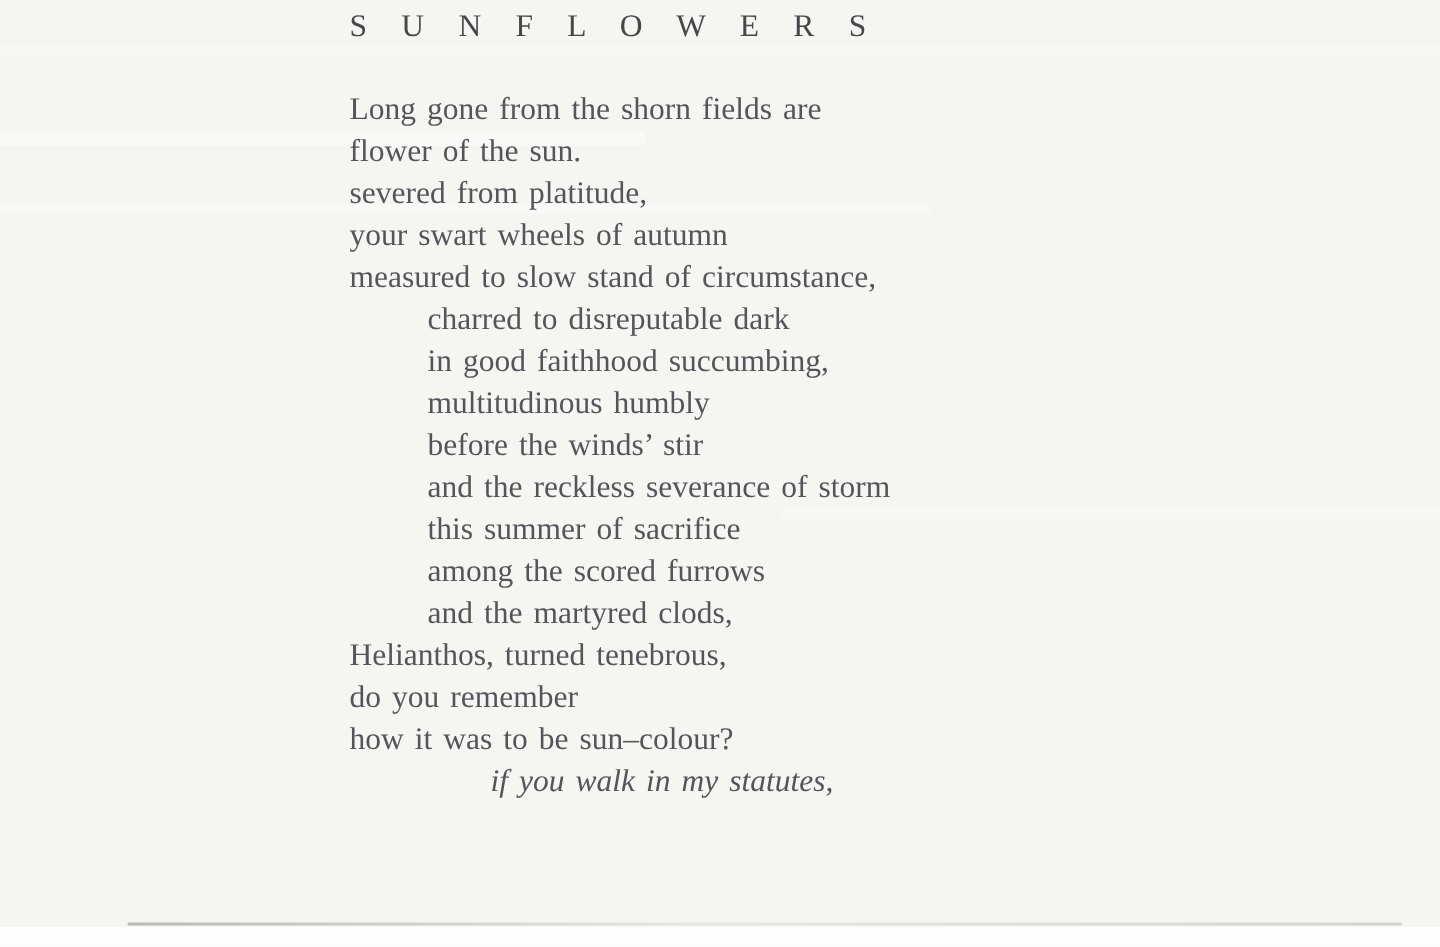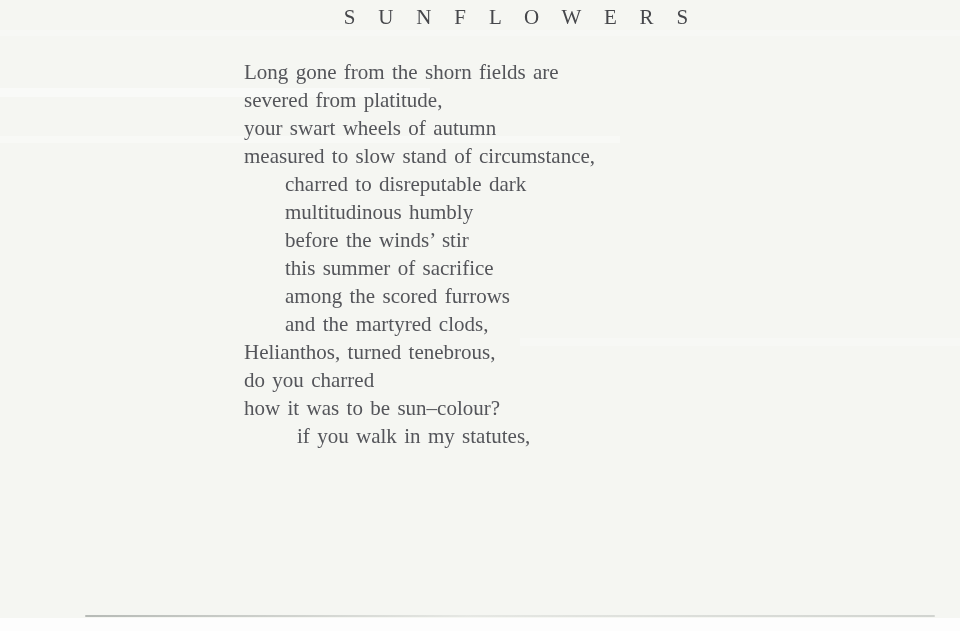--- a/index.html
+++ b/index.html
@@ -27,40 +27,40 @@
   .streak.s2 { left: 0;   top: 136px; width: 620px; height: 7px;  background: rgba(255,255,255,0.3); }
   .streak.s3 { left: 520px; top: 338px; width: 440px; height: 8px; background: rgba(255,255,255,0.25); }
   .streak.s4 { left: 0;   top: 30px;  width: 960px; height: 6px;  background: rgba(255,255,255,0.25); }
 
   .poem-title {
     position: absolute;
     top: 5px;
     left: 233px;
     width: 464px;
     margin: 0;
-    text-align: right;
+    text-align: left;
     font-size: 21px;
     font-weight: normal;
     letter-spacing: 0.42em;
     color: var(--title-ink, #46474b);
     white-space: nowrap;
   }
   .poem {
     position: absolute;
     left: 233px;
     top: 58px;
     font-size: 21px;
     line-height: 28px;
     color: var(--ink, #54555a);
     word-spacing: 0.10em;
   }
   .line { white-space: pre; }
-  .indent-0 { margin-left: 11px; }
+  .indent-0 { margin-left: 0; }
   .indent-1 { margin-left: 52px; }
-  .indent-2 { margin-left: 64px; }
+  .indent-2 { margin-left: 94px; font-style: italic; }
 
   
   .page-edge-line {
     position: absolute;
     left: 85px;
     top: 615px;
     width: 850px;
     height: 2px;
     border-radius: 1px;
     background: linear-gradient(to right,
@@ -83,30 +83,33 @@
 <div class="scan">
   <div class="streak s4"></div>
   <div class="streak s1"></div>
   <div class="streak s2"></div>
   <div class="streak s3"></div>
 
   <h1 class="poem-title">S U N F L O W E R S</h1>
 
   <div class="poem">
       <div class="line indent-0">Long gone from the shorn fields are</div>
+      <div class="line indent-0">flower of the sun.</div>
       <div class="line indent-0">severed from platitude,</div>
       <div class="line indent-0">your swart wheels of autumn</div>
       <div class="line indent-0">measured to slow stand of circumstance,</div>
       <div class="line indent-1">charred to disreputable dark</div>
+      <div class="line indent-1">in good faithhood succumbing,</div>
       <div class="line indent-1">multitudinous humbly</div>
       <div class="line indent-1">before the winds’ stir</div>
+      <div class="line indent-1">and the reckless severance of storm</div>
       <div class="line indent-1">this summer of sacrifice</div>
       <div class="line indent-1">among the scored furrows</div>
       <div class="line indent-1">and the martyred clods,</div>
       <div class="line indent-0">Helianthos, turned tenebrous,</div>
-      <div class="line indent-0">do you charred</div>
+      <div class="line indent-0">do you remember</div>
       <div class="line indent-0">how it was to be sun–colour?</div>
       <div class="line indent-2">if you walk in my statutes,</div>
     </div>
 
   <div class="page-edge-line"></div>
   <div class="bottom-margin"></div>
 </div>
 
 </body></html>

